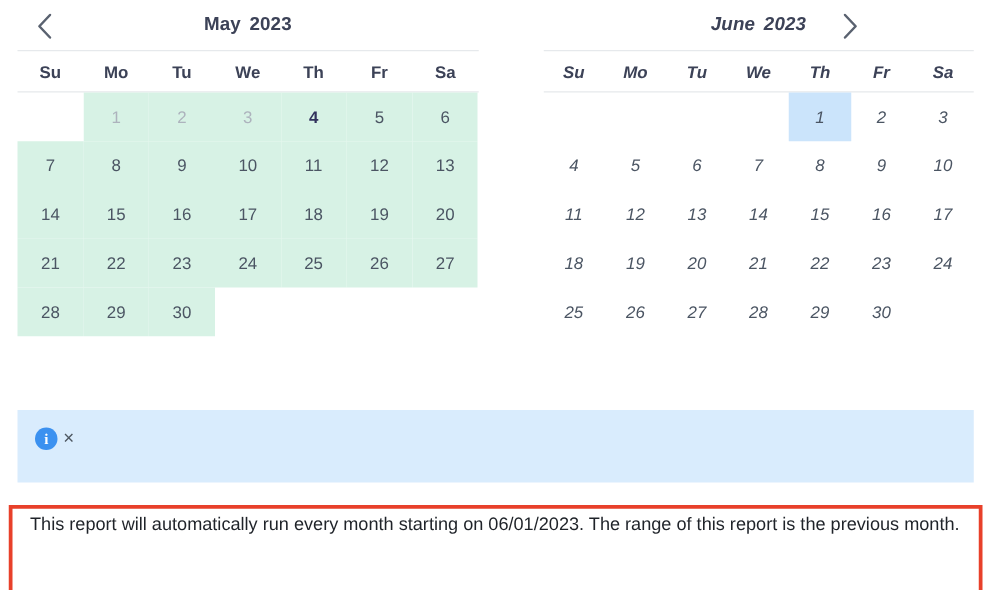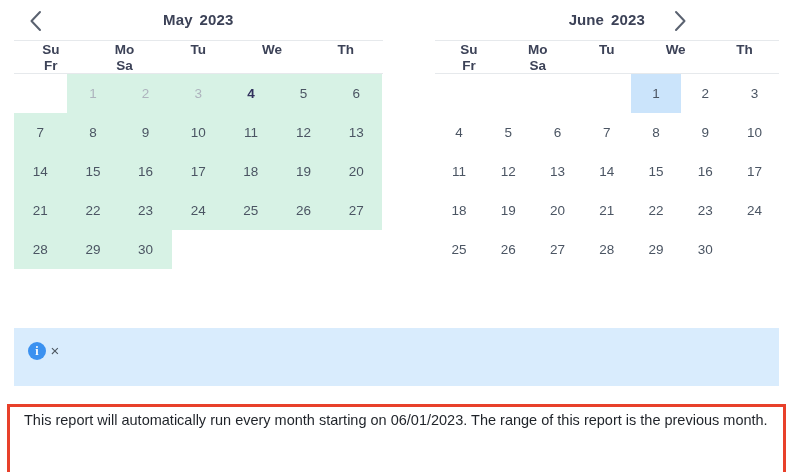--- a/index.html
+++ b/index.html
@@ -43,37 +43,37 @@
   .months {
     display: flex;
     width: 793px;
   }
   .month {
     width: 396.5px;
     box-sizing: border-box;
     position: relative;
   }
   .month.left  { padding: 0 14px 0 14px; }
-  .month.right { padding: 0 14px 0 38px; }
+  .month.right { padding: 0 14px 0 38px; font-style: italic; }
 
   .month-title {
     height: 40px;
     line-height: 40px;
     text-align: center;
     font-size: 15px;
     font-weight: 700;
     color: #3c4257;
     letter-spacing: .1px;
     white-space: nowrap;
   }
   .month-title .mname { margin-right: 7px; }
 
   .weekdays {
     display: grid;
-    grid-template-columns: repeat(5, 1fr);
+    grid-template-columns: repeat(7, 1fr);
     border-top: 1px solid #e6e9ec;
     border-bottom: 1px solid #e6e9ec;
     height: 32px;
   }
   .weekday {
     display: flex;
     align-items: center;
     justify-content: center;
     font-size: 13.5px;
     font-weight: 700;

